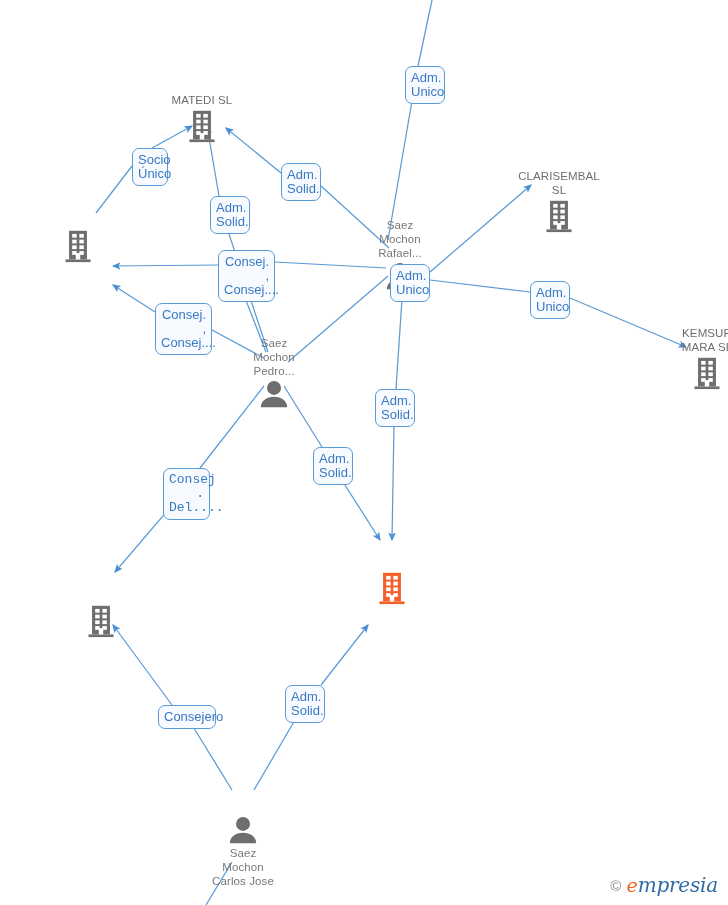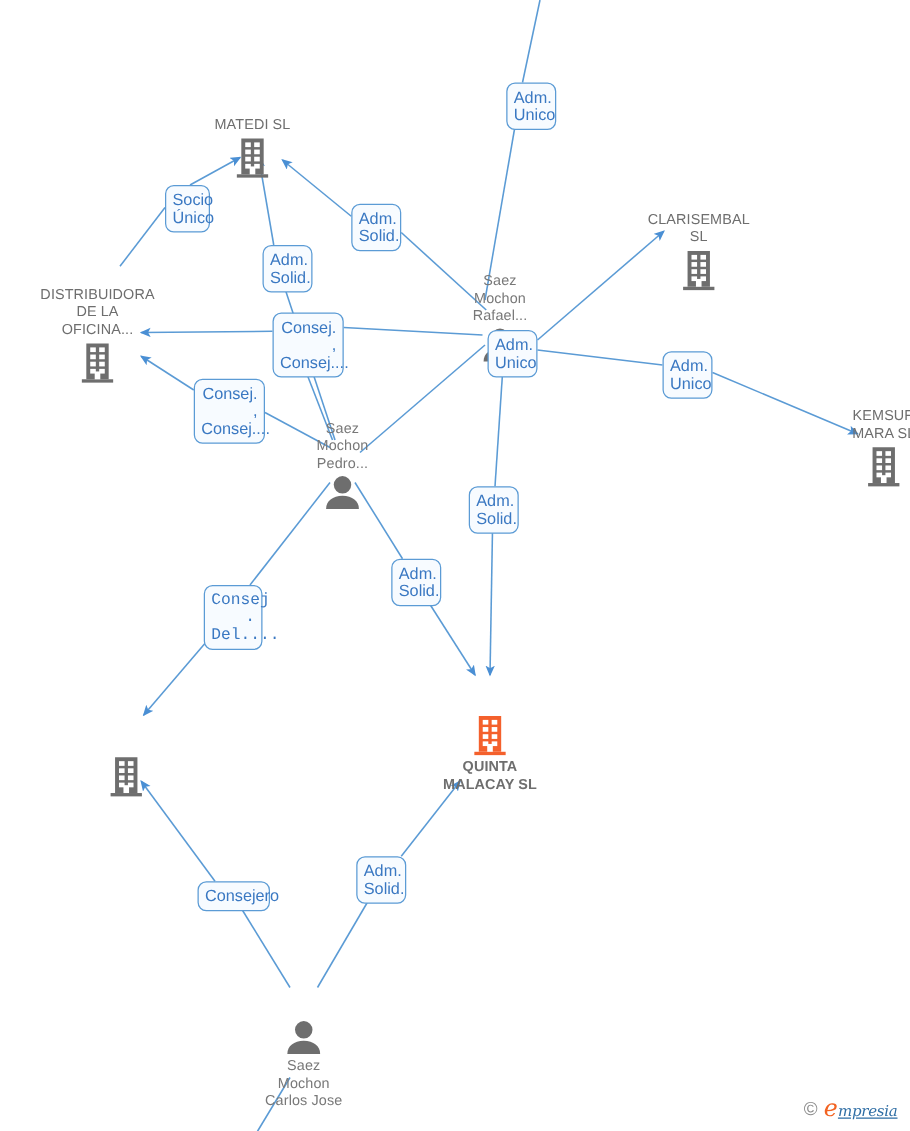--- a/index.html
+++ b/index.html
@@ -97,23 +97,22 @@
     color: #f26322;
     font-family: "DejaVu Serif", serif;
     font-style: italic;
     font-size: 19px;
     line-height: 19px;
   }
   #watermark .wm-rest {
     color: #2e6da4;
     font-family: "DejaVu Serif", serif;
     font-style: italic;
-    font-size: 12px;
+    font-size: 20px;
     letter-spacing: -0.2px;
-    text-decoration: underline;
   }
 </style>
 </head>
 <body>
 
 <div id="graph-canvas">
 
   <svg id="edge-layer" viewBox="0 0 728 905" xmlns="http://www.w3.org/2000/svg">
     <defs>
       <marker id="arrowhead" markerWidth="7" markerHeight="7" refX="6" refY="3" orient="auto" markerUnits="strokeWidth">
@@ -165,23 +164,20 @@
             <rect x="17.5" y="11.9" width="5" height="4.2" fill="#ffffff"></rect>
             <rect x="9.5" y="18.3" width="5" height="4.2" fill="#ffffff"></rect>
             <rect x="17.5" y="18.3" width="5" height="4.2" fill="#ffffff"></rect>
             <rect x="9.5" y="24.700000000000003" width="5" height="4.2" fill="#ffffff"></rect>
             <rect x="17.5" y="24.700000000000003" width="5" height="4.2" fill="#ffffff"></rect>
             <rect x="13.5" y="27" width="5" height="7" fill="#ffffff"></rect>
           </g>
         </svg>
       </div>
       <div class="node company" style="left: 78px; top: 205px;">
-        <span class="node-label above">DISTRIBUIDORA
-DE LA
-OFICINA...</span>
         <svg width="30" height="34" viewBox="0 0 32 38" class="node-icon">
           <g fill="#6e6e6e">
             <path d="M6,2 h20 v32 h-20 z"></path>
             <rect x="2" y="34" width="28" height="3"></rect>
             <rect x="9.5" y="5.5" width="5" height="4.2" fill="#ffffff"></rect>
             <rect x="17.5" y="5.5" width="5" height="4.2" fill="#ffffff"></rect>
             <rect x="9.5" y="11.9" width="5" height="4.2" fill="#ffffff"></rect>
             <rect x="17.5" y="11.9" width="5" height="4.2" fill="#ffffff"></rect>
             <rect x="9.5" y="18.3" width="5" height="4.2" fill="#ffffff"></rect>
             <rect x="17.5" y="18.3" width="5" height="4.2" fill="#ffffff"></rect>
@@ -255,22 +251,20 @@
             <rect x="17.5" y="5.5" width="5" height="4.2" fill="#ffffff"></rect>
             <rect x="9.5" y="11.9" width="5" height="4.2" fill="#ffffff"></rect>
             <rect x="17.5" y="11.9" width="5" height="4.2" fill="#ffffff"></rect>
             <rect x="9.5" y="18.3" width="5" height="4.2" fill="#ffffff"></rect>
             <rect x="17.5" y="18.3" width="5" height="4.2" fill="#ffffff"></rect>
             <rect x="9.5" y="24.700000000000003" width="5" height="4.2" fill="#ffffff"></rect>
             <rect x="17.5" y="24.700000000000003" width="5" height="4.2" fill="#ffffff"></rect>
             <rect x="13.5" y="27" width="5" height="7" fill="#ffffff"></rect>
           </g>
         </svg>
-        <span class="node-label below">QUINTA
-MALACAY  SL</span>
       </div>
       <div class="node person" style="left: 400px; top: 194px;">
         <span class="node-label above">Saez
 Mochon
 Rafael...</span>
         <svg width="30" height="28" viewBox="0 0 34 32" class="node-icon">
           <g fill="#6e6e6e">
             <circle cx="17" cy="9" r="8"></circle>
             <path d="M17,19 C26,19 32,24 32,31 L2,31 C2,24 8,19 17,19 Z"></path>
           </g>

